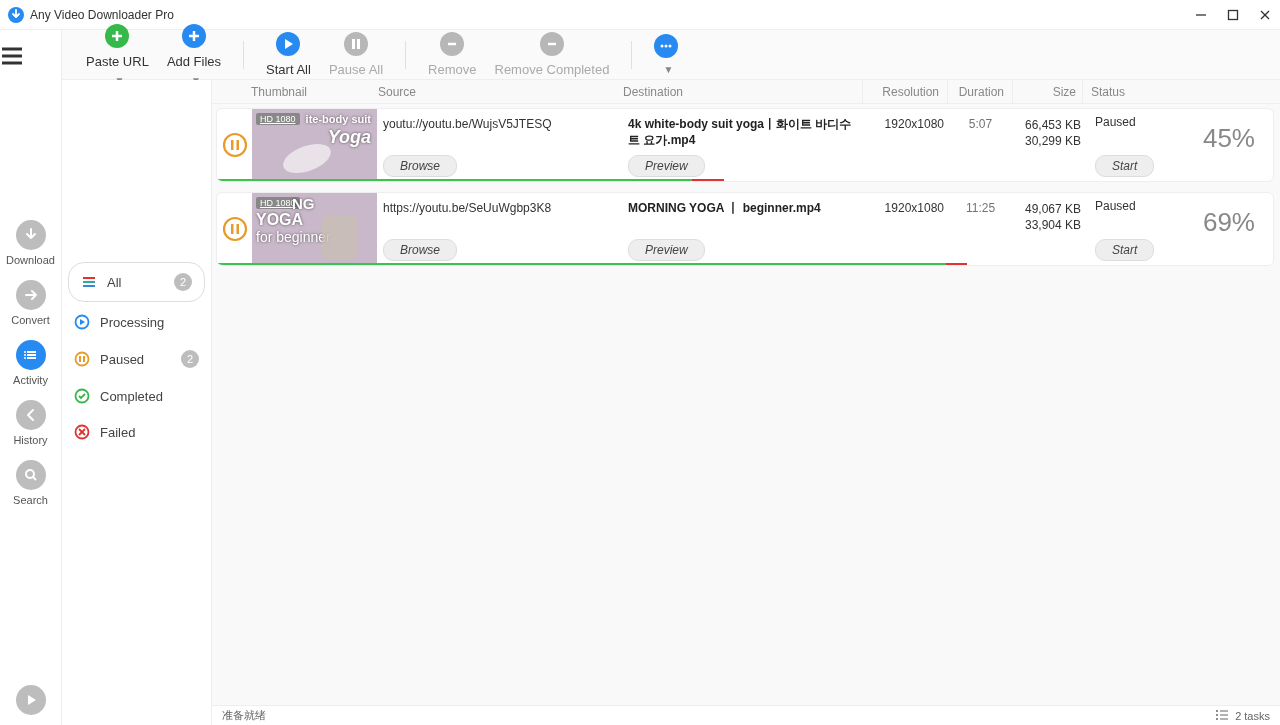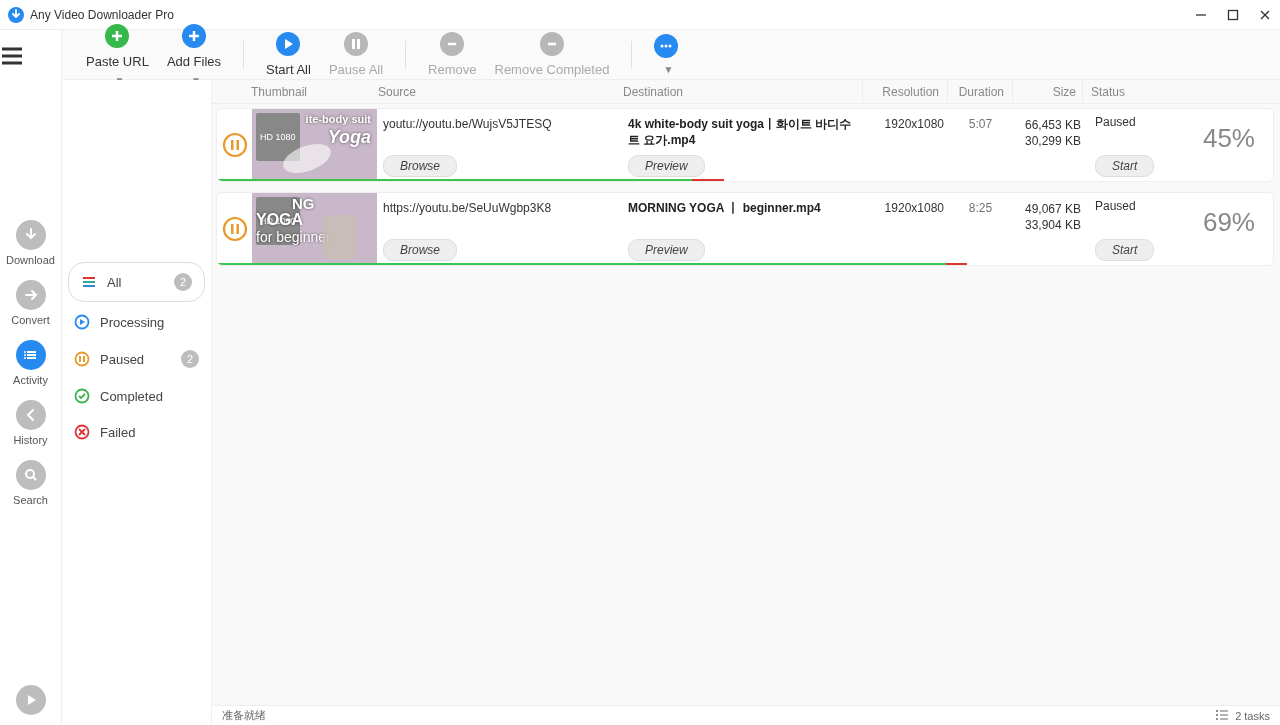--- a/index.html
+++ b/index.html
@@ -49,21 +49,21 @@
 .col-dest { width:245px; padding-left:6px; }
 .col-res { width:85px; text-align:right; padding-right:8px; border-left:1px solid #eee; height:100%; display:flex; align-items:center; justify-content:flex-end; }
 .col-dur { width:65px; text-align:right; padding-right:8px; border-left:1px solid #eee; height:100%; display:flex; align-items:center; justify-content:flex-end; }
 .col-size { width:70px; text-align:right; padding-right:6px; border-left:1px solid #eee; height:100%; display:flex; align-items:center; justify-content:flex-end; }
 .col-status { flex:1; padding-left:8px; border-left:1px solid #eee; height:100%; display:flex; align-items:center; }
 
 .task { background:#fff; border:1px solid #eee; border-radius:6px; margin:4px 6px 6px 4px; height:74px; display:flex; align-items:stretch; position:relative; overflow:hidden; }
 .task .pause-icon { width:35px; display:flex; align-items:center; justify-content:center; }
 .task .thumb { width:125px; position:relative; background:#c9b8c9; }
 .task .thumb .overlay-text { position:absolute; color:#fff; font-weight:bold; font-size:13px; text-shadow:0 0 3px rgba(0,0,0,.6); }
-.task .thumb .hd-badge { position:absolute; top:4px; left:4px; background:#888; color:#fff; font-size:9px; padding:19px 4px; border-radius:2px; }
+.task .thumb .hd-badge { position:absolute; top:4px; left:4px; background:#888; color:#fff; font-size:9px; padding:1px 4px; border-radius:2px;text-decoration:underline; }
 .task .source { width:245px; padding:8px 6px 4px 6px; display:flex; flex-direction:column; justify-content:space-between; }
 .task .source .url { font-size:12px; color:#333; }
 .task .dest { width:245px; padding:8px 6px 4px 6px; display:flex; flex-direction:column; justify-content:space-between; }
 .task .dest .filename { font-size:12px; color:#222; font-weight:bold; line-height:1.3; }
 .task .res { width:85px; text-align:right; padding:8px 8px 0 0; font-size:12px; color:#333; }
 .task .dur { width:65px; text-align:center; padding:8px 8px 0 0; font-size:12px; color:#737373; }
 .task .size { width:70px; text-align:right; padding:8px 6px 0 0; font-size:12px; color:#333; line-height:1.35; }
 .task .status { flex:1; padding:6px 10px 4px 8px; display:flex; flex-direction:column; position:relative; }
 .task .status .status-text { font-size:12px; color:#333; }
 .task .status .percent { font-size:26px; color:#888; position:absolute; right:18px; top:14px; }
@@ -370,21 +370,21 @@
           </div>
           <div class="source">
             <span class="url">https://youtu.be/SeUuWgbp3K8</span>
             <span class="small-btn" style="align-self:flex-start;">Browse</span>
           </div>
           <div class="dest">
             <span class="filename">MORNING YOGA 丨 beginner.mp4</span>
             <span class="small-btn" style="align-self:flex-start;">Preview</span>
           </div>
           <div class="res">1920x1080</div>
-          <div class="dur">8:25</div>
+          <div class="dur">11:25</div>
           <div class="size">
             <div>49,067 KB</div>
             <div>33,904 KB</div>
           </div>
           <div class="status">
             <span class="status-text">Paused</span>
             <span class="percent">69%</span>
             <span class="small-btn start-btn">Start</span>
           </div>
           <div class="progress-bar" style="width:69%;"></div>

